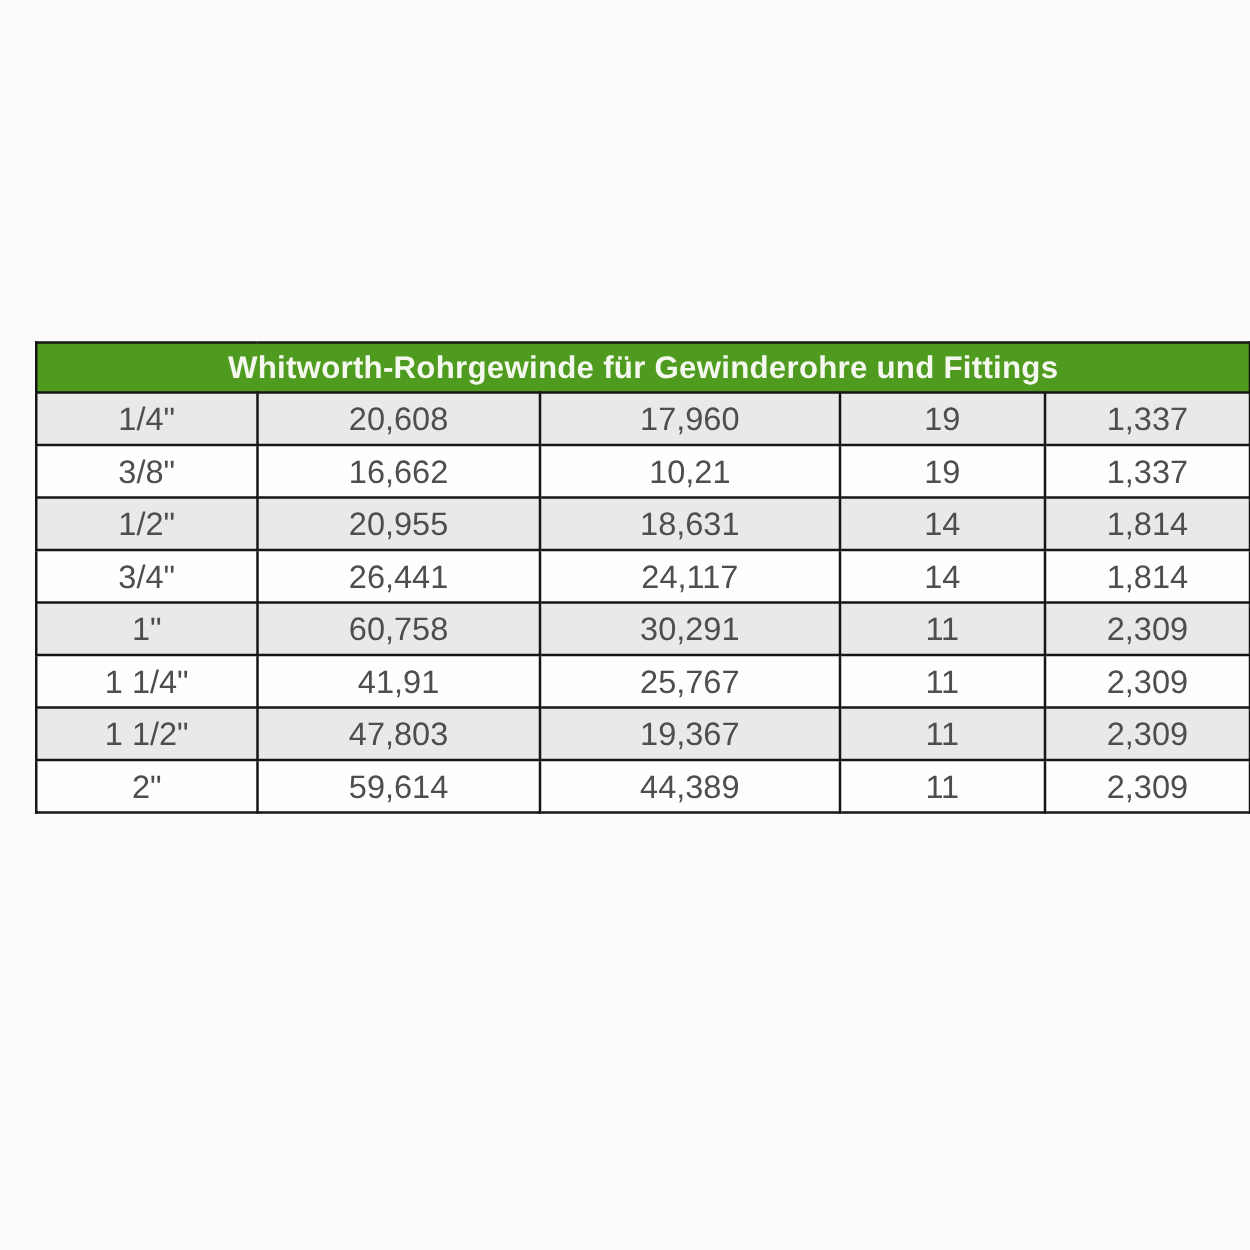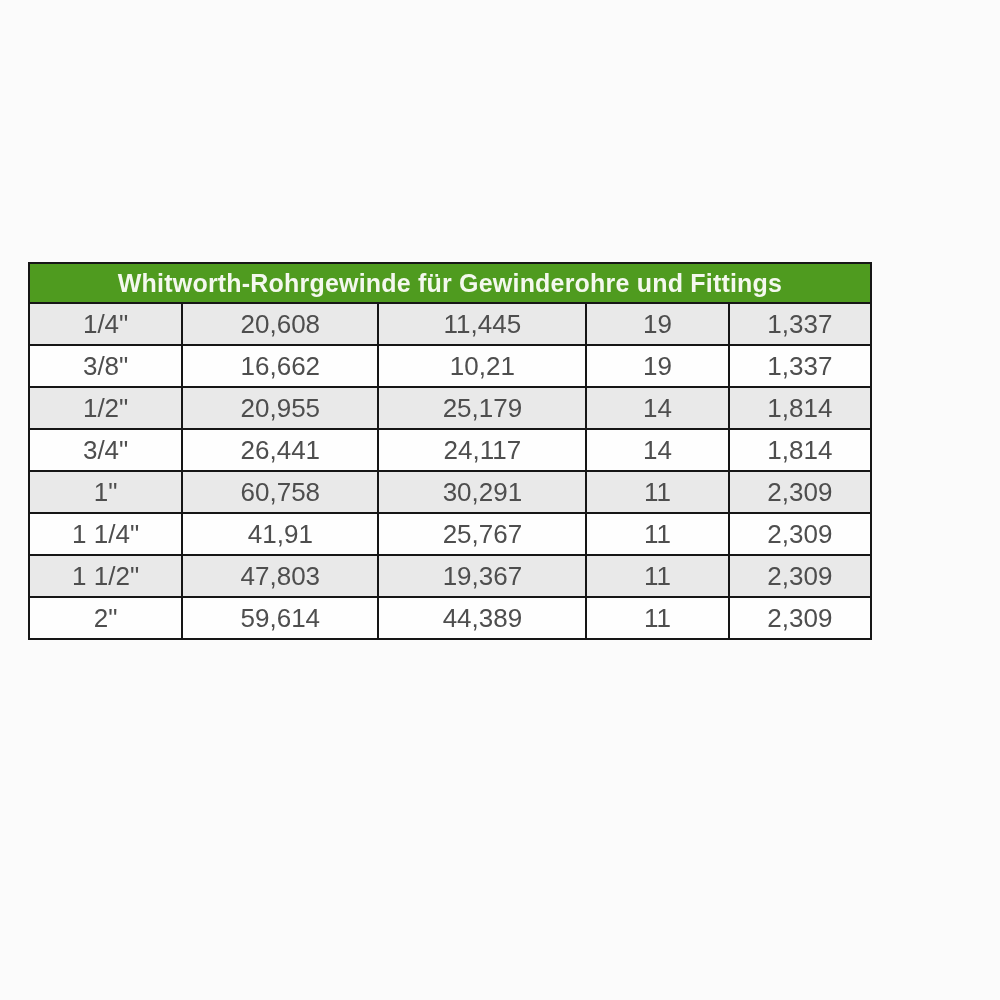--- a/index.html
+++ b/index.html
@@ -12,22 +12,22 @@
   }
   .canvas {
     position: relative;
     width: 1000px;
     height: 1000px;
     overflow: hidden;
   }
   .thread-table-wrap {
     position: absolute;
     left: 28px;
-    top: 262px;
-    width: 844px;
+    top: 273px;
+    width: 973px;
   }
   table.thread-table {
     width: 100%;
     border-collapse: collapse;
     table-layout: fixed;
   }
   table.thread-table th,
   table.thread-table td {
     border: 2px solid #161616;
     text-align: center;
@@ -74,35 +74,35 @@
       </colgroup>
       <thead>
         <tr>
           <th class="title-cell" colspan="5">Whitworth-Rohrgewinde für Gewinderohre und Fittings</th>
         </tr>
       </thead>
       <tbody>
         <tr class="data-row alt">
           <td>1/4"</td>
           <td>20,608</td>
-          <td>11,445</td>
+          <td>17,960</td>
           <td>19</td>
           <td>1,337</td>
         </tr>
         <tr class="data-row plain">
           <td>3/8"</td>
           <td>16,662</td>
           <td>10,21</td>
           <td>19</td>
           <td>1,337</td>
         </tr>
         <tr class="data-row alt">
           <td>1/2"</td>
           <td>20,955</td>
-          <td>25,179</td>
+          <td>18,631</td>
           <td>14</td>
           <td>1,814</td>
         </tr>
         <tr class="data-row plain">
           <td>3/4"</td>
           <td>26,441</td>
           <td>24,117</td>
           <td>14</td>
           <td>1,814</td>
         </tr>

